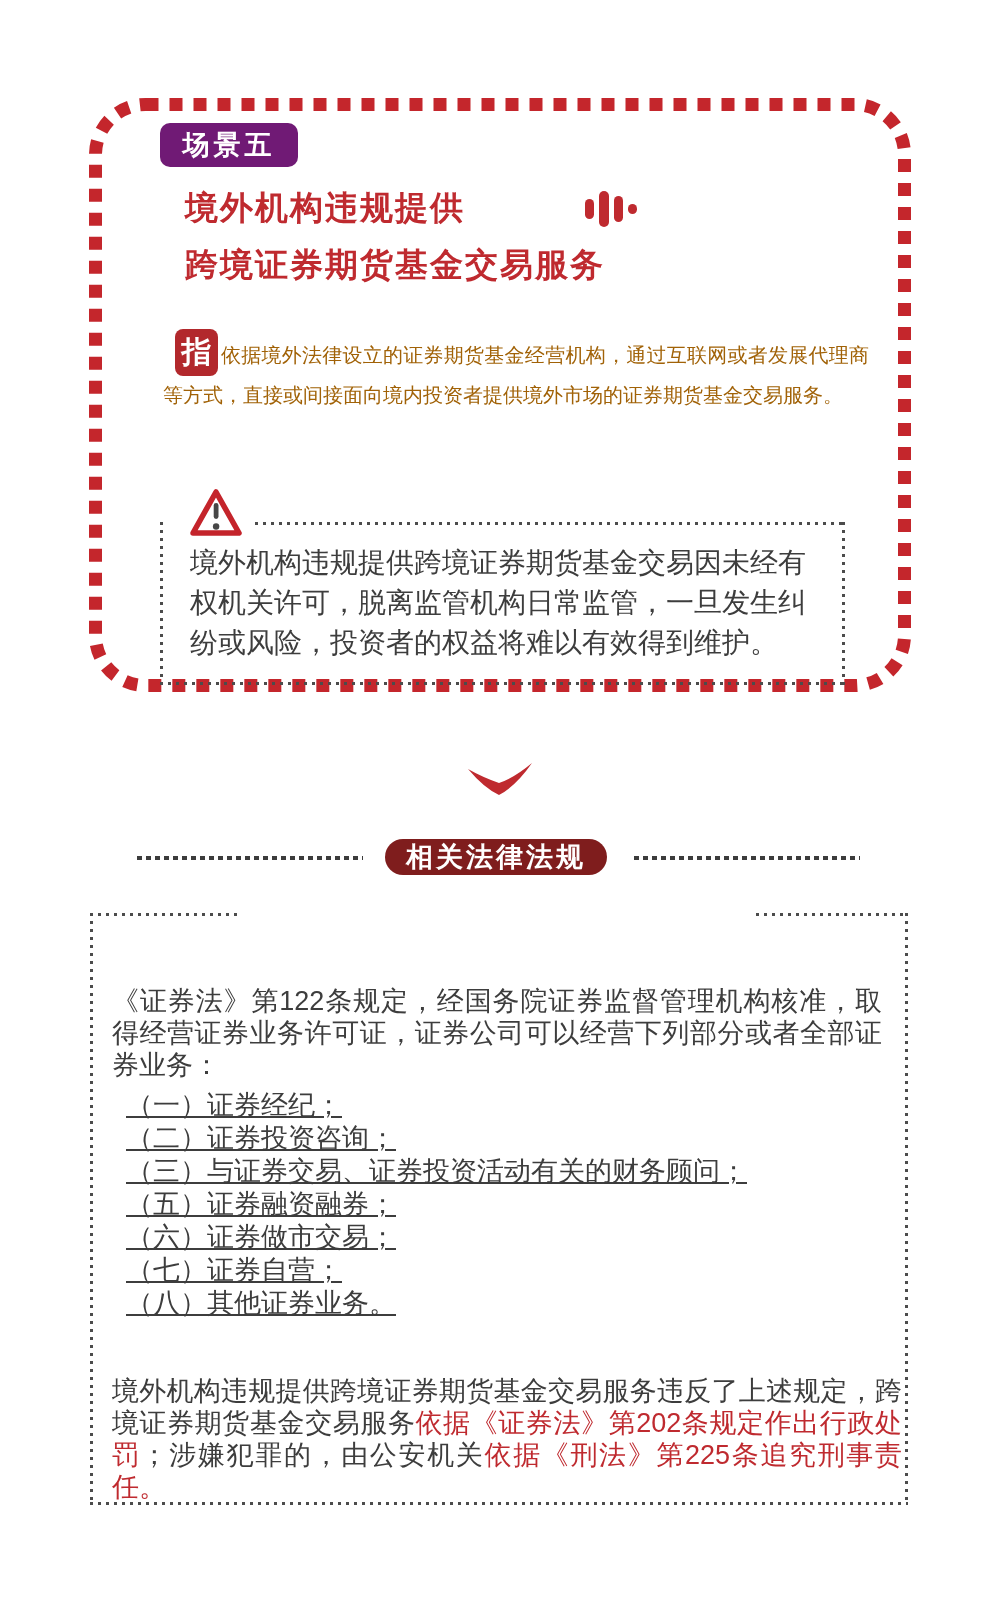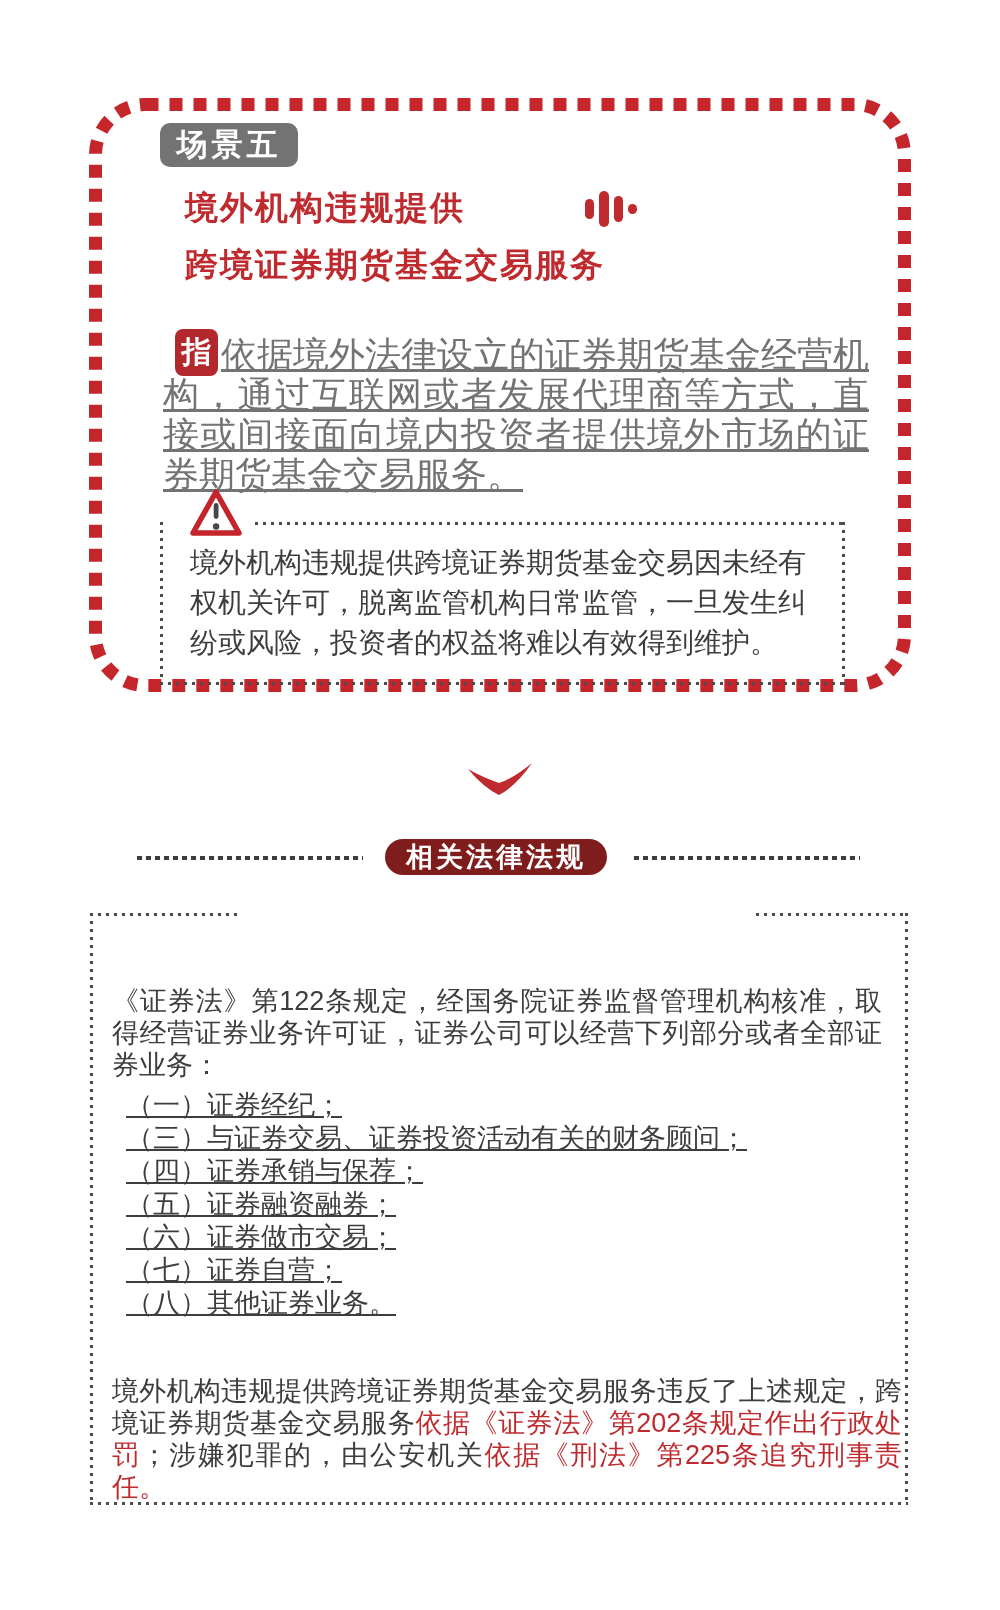--- a/index.html
+++ b/index.html
@@ -10,22 +10,22 @@
     color: #3d3d3d;
   }
   .abs { position: absolute; }
 
   
   .top-box { left: 88px; top: 97px; width: 824px; height: 596px; }
   .top-box > svg.frame { position: absolute; left: 0; top: 0; }
 
   .scene-badge {
     position: absolute; left: 72px; top: 26px; width: 138px; height: 44px;
-    background: #737373; border-radius: 10px; color: #ffffff;
-    font-size: 31px; font-weight: bold; letter-spacing: 4px;
+    background: #701a75; border-radius: 10px; color: #ffffff;
+    font-size: 27px; font-weight: bold; letter-spacing: 4px;
     display: flex; align-items: center; justify-content: center;
   }
 
   .main-title {
     position: absolute; left: 97px; top: 82px;
     font-size: 33px; font-weight: bold; line-height: 57px;
     letter-spacing: 2px; color: #bf2a2f; white-space: nowrap;
   }
 
   .wave-icon { position: absolute; left: 497px; top: 92px; width: 60px; height: 40px;
@@ -37,23 +37,22 @@
   .wave-icon .b4 { height: 10px; }
 
   .zhi-icon {
     position: absolute; left: 87px; top: 232px; width: 43px; height: 47px;
     background: #b2282c; border-radius: 8px; color: #fff;
     font-size: 30px; font-weight: bold;
     display: flex; align-items: center; justify-content: center;
   }
   .definition-text {
     position: absolute; left: 75px; top: 238px; width: 706px;
-    font-size: 36px; line-height: 40px; text-indent: 58px; color: #737373;
+    font-size: 20px; line-height: 40px; text-indent: 58px; color: #a16207;
     text-align: justify;
-    text-decoration: underline;
   }
 
   
   .warn-box {
     position: absolute; left: 72px; top: 425px; width: 685px; height: 163px;
     padding: 21px 24px 0 30px; font-size: 28px; line-height: 40px; color: #3d3d3d;
   }
   .dotline { position: absolute; background-repeat: repeat; }
   .dot-h { height: 3px; background-image: repeating-linear-gradient(90deg, #4c4c4c 0 3px, transparent 3px 8px); }
   .dot-v { width: 3px; background-image: repeating-linear-gradient(180deg, #4c4c4c 0 3px, transparent 3px 8px); }
@@ -152,22 +151,22 @@
   <div class="dotline dot-h bb-top-left"></div>
   <div class="dotline dot-h bb-top-right"></div>
   <div class="dotline dot-h bb-bottom"></div>
   <div class="dotline dot-v bb-left"></div>
   <div class="dotline dot-v bb-right"></div>
 
   <div class="legal-intro">《证券法》第122条规定，经国务院证券监督管理机构核准，取得经营证券业务许可证，证券公司可以经营下列部分或者全部证券业务：</div>
 
   <div class="legal-list">
     <div>（一）证券经纪；</div>
+    <div>（二）证券投资咨询；</div>
     <div>（三）与证券交易、证券投资活动有关的财务顾问；</div>
-    <div>（四）证券承销与保荐；</div>
     <div>（五）证券融资融券；</div>
     <div>（六）证券做市交易；</div>
     <div>（七）证券自营；</div>
     <div>（八）其他证券业务。</div>
   </div>
 
   <div class="legal-penalty">
     <span>境外机构违规提供跨境证券期货基金交易服务违反了上述规定，跨境证券期货基金交易服务</span><span class="red-text">依据《证券法》第202条规定作出行政处罚</span><span>；涉嫌犯罪的，由公安机关</span><span class="red-text">依据《刑法》第225条追究刑事责任。</span>
   </div>
 </div>

